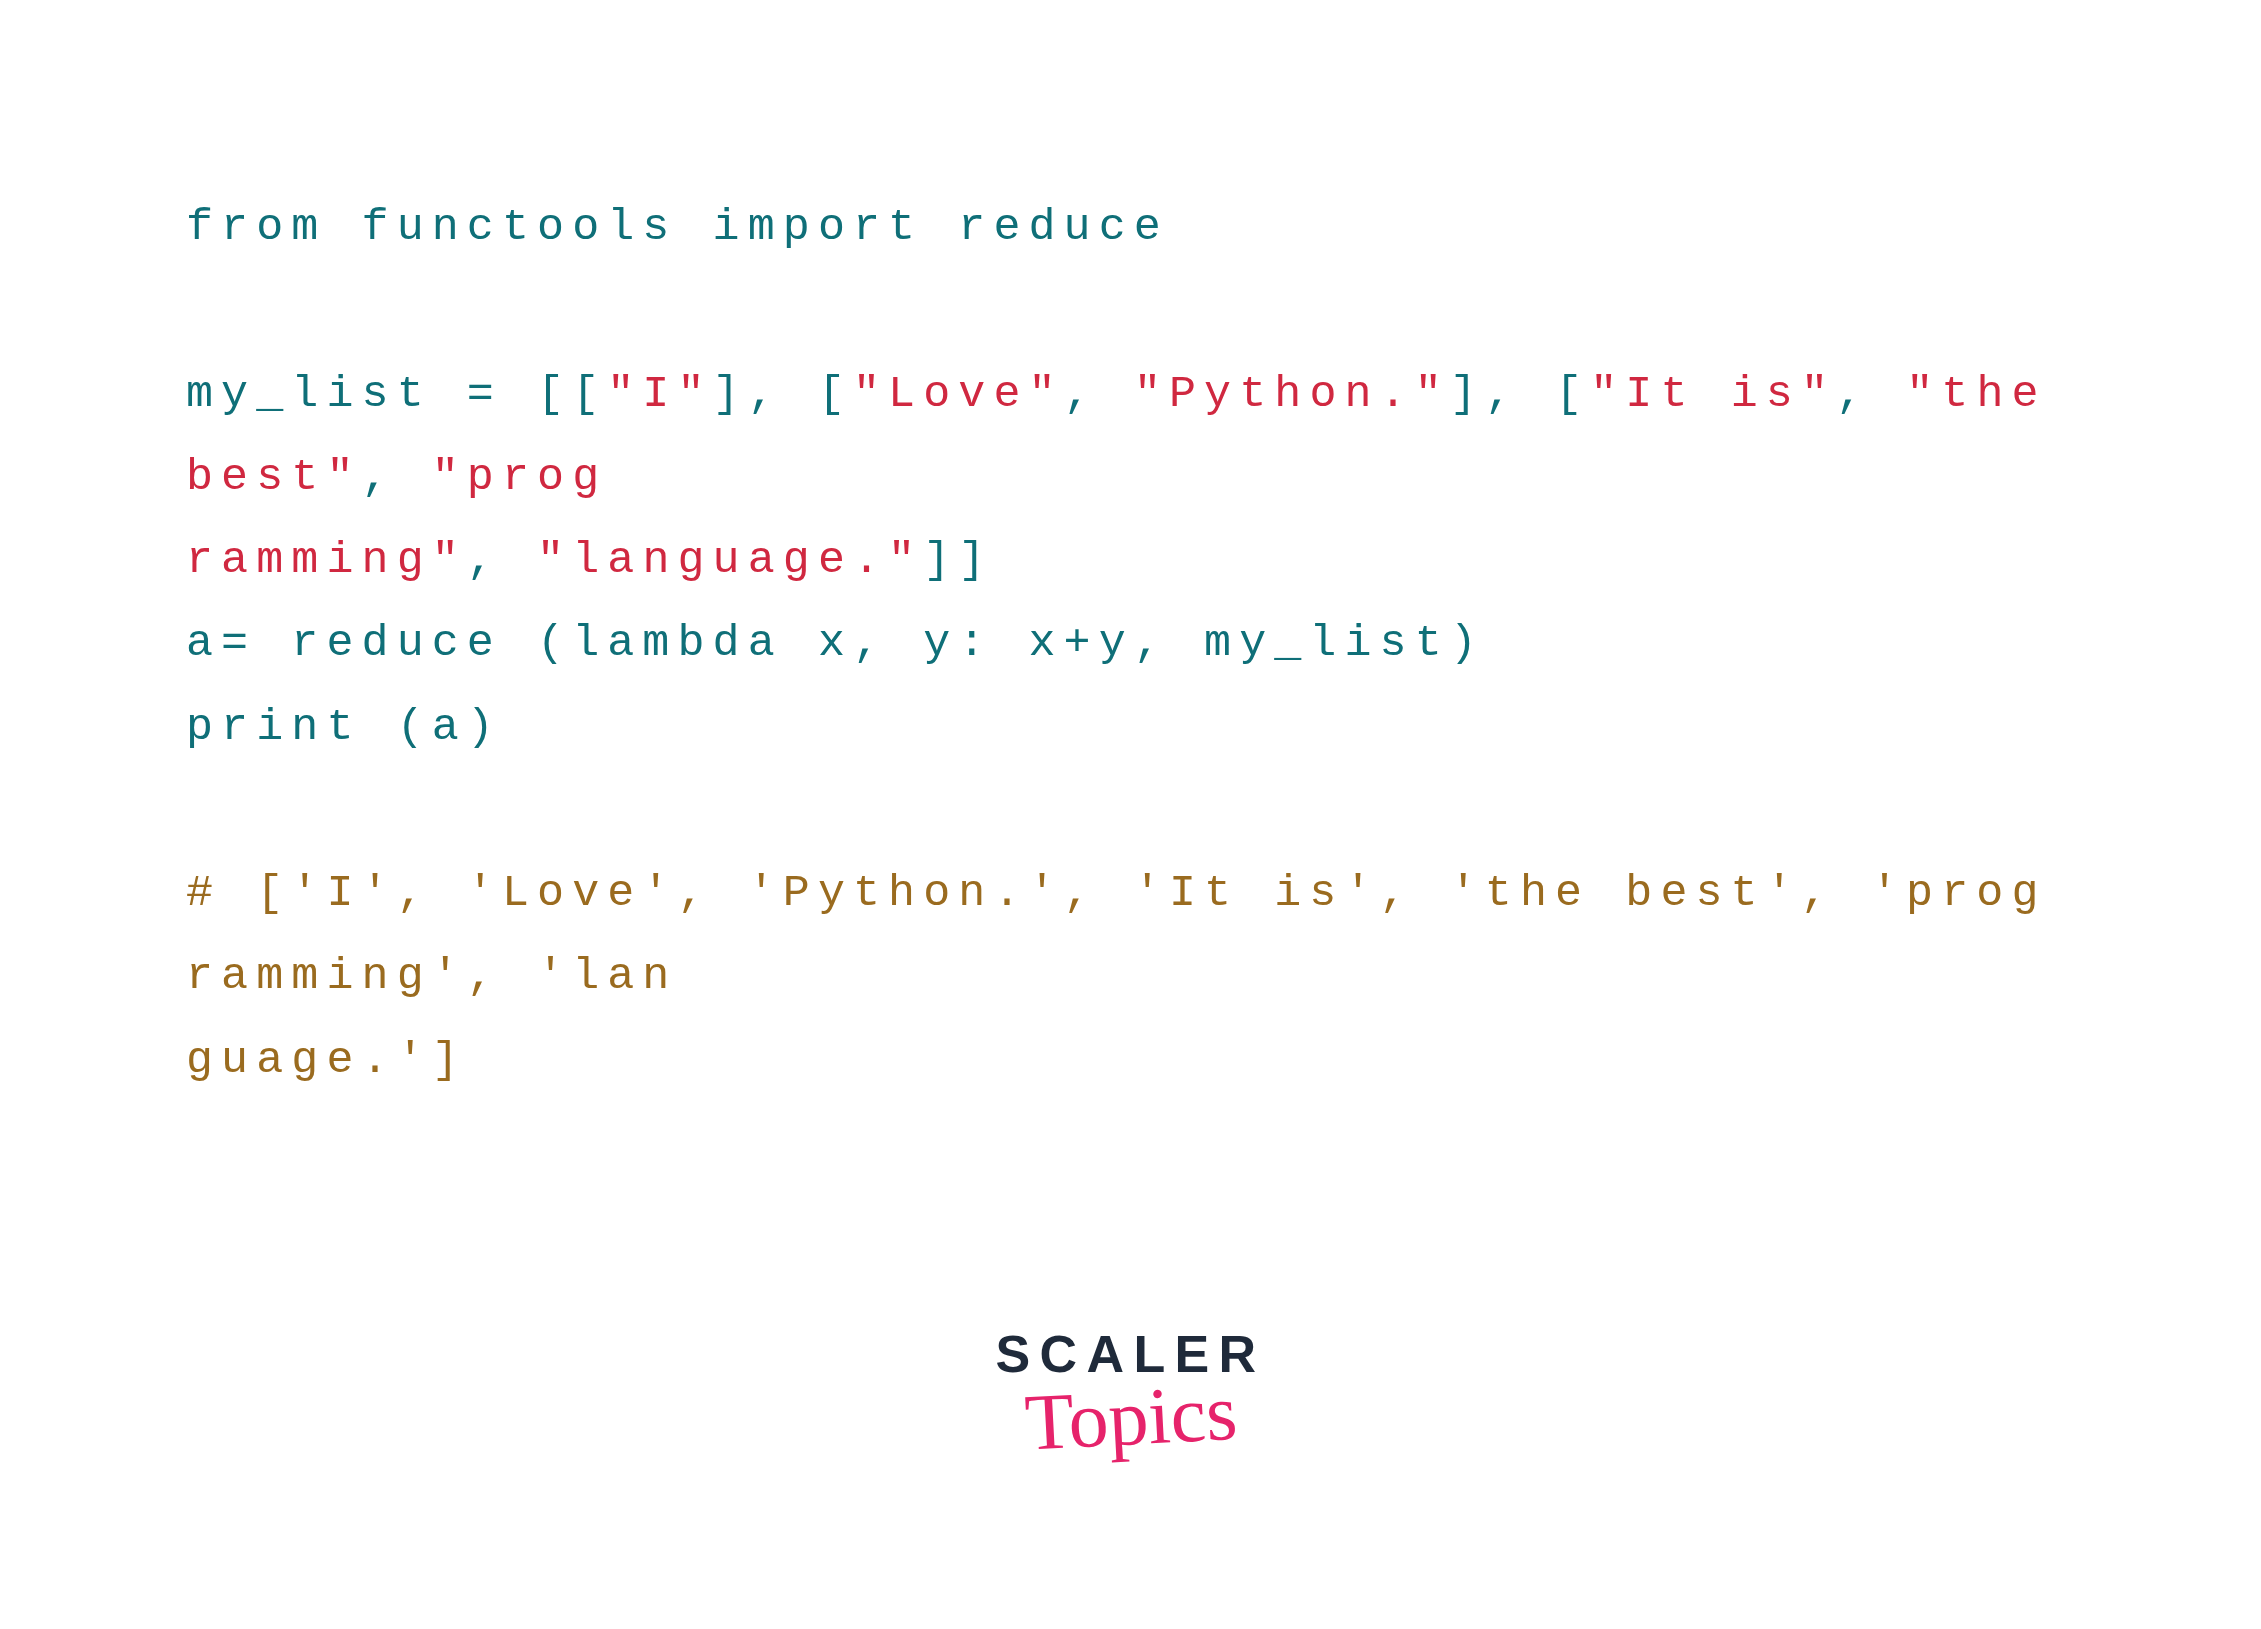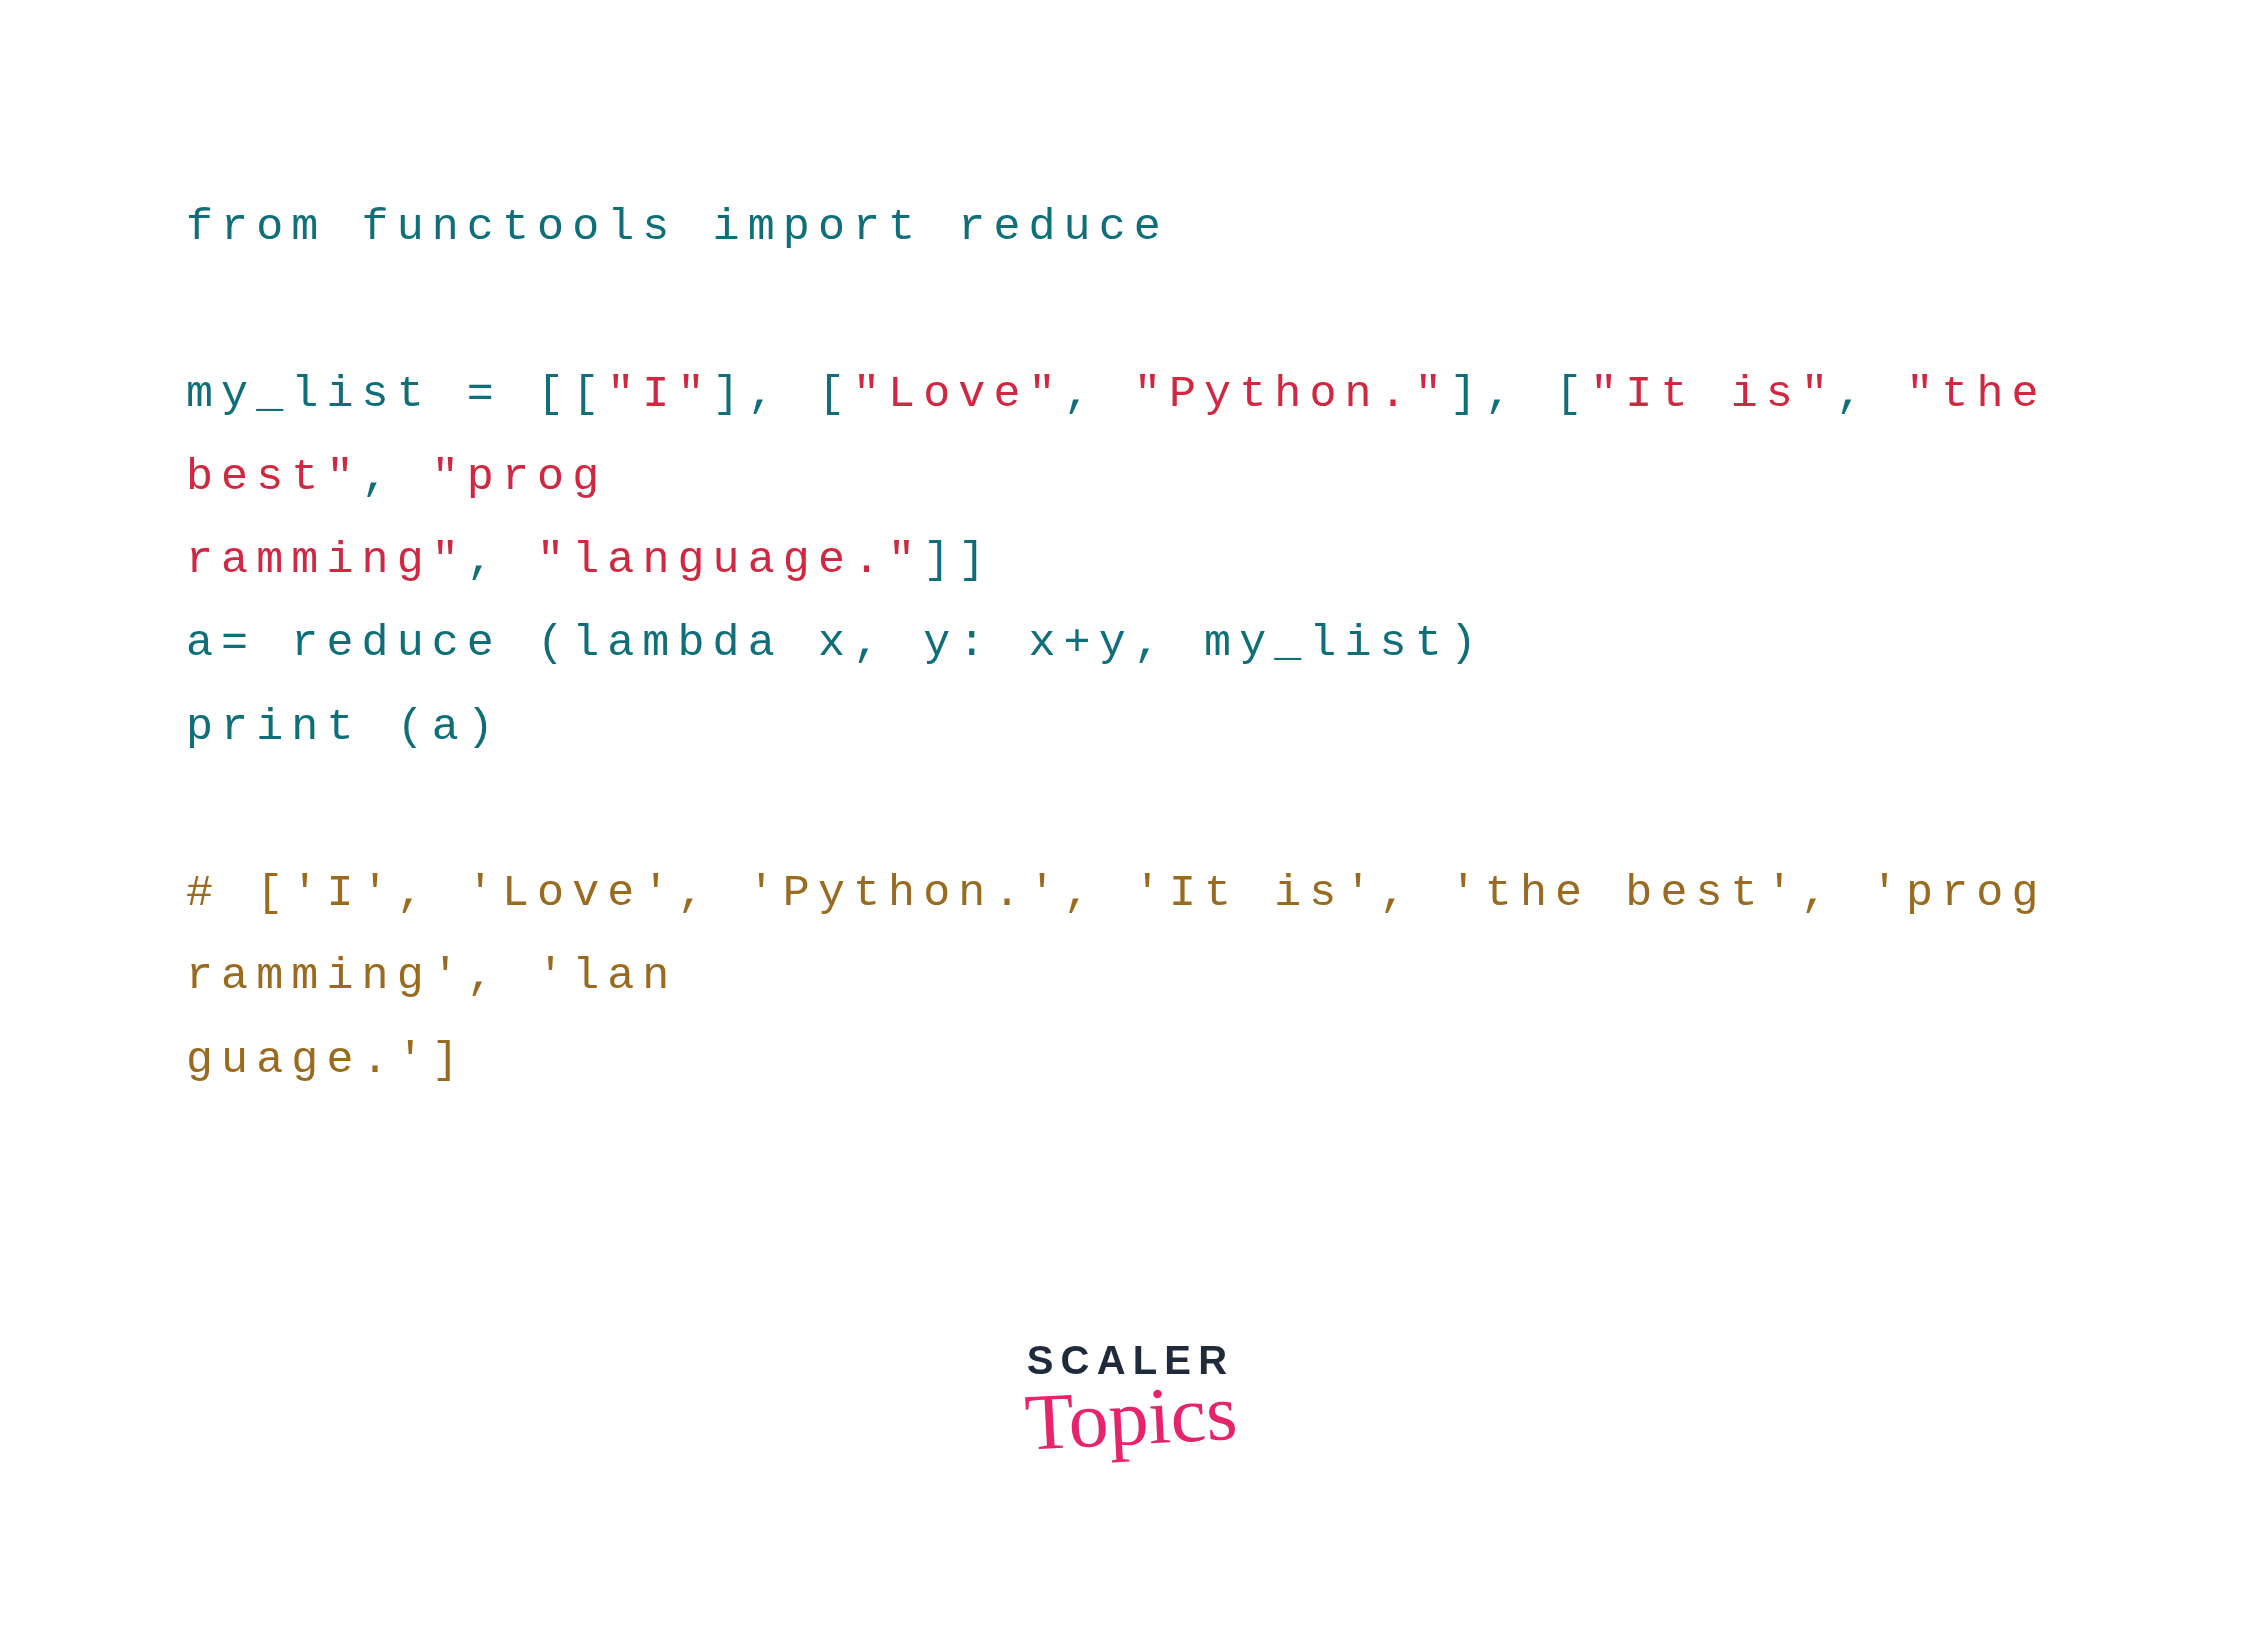--- a/index.html
+++ b/index.html
@@ -30,21 +30,21 @@
   .logo {
     position: absolute;
     left: 50%;
     transform: translateX(-50%);
     bottom: 173px;
     text-align: center;
   }
   .logo-word {
     font-family: "Arial Black", "Helvetica Neue", Arial, sans-serif;
     font-weight: 900;
-    font-size: 40px;
+    font-size: 52px;
     letter-spacing: 0.18em;
     color: #1f2a3a;
     line-height: 1;
   }
   .logo-script {
     font-family: "Brush Script MT", "Segoe Script", cursive;
     font-size: 80px;
     color: #e6236b;
     line-height: 0.9;
     margin-top: 4px;

